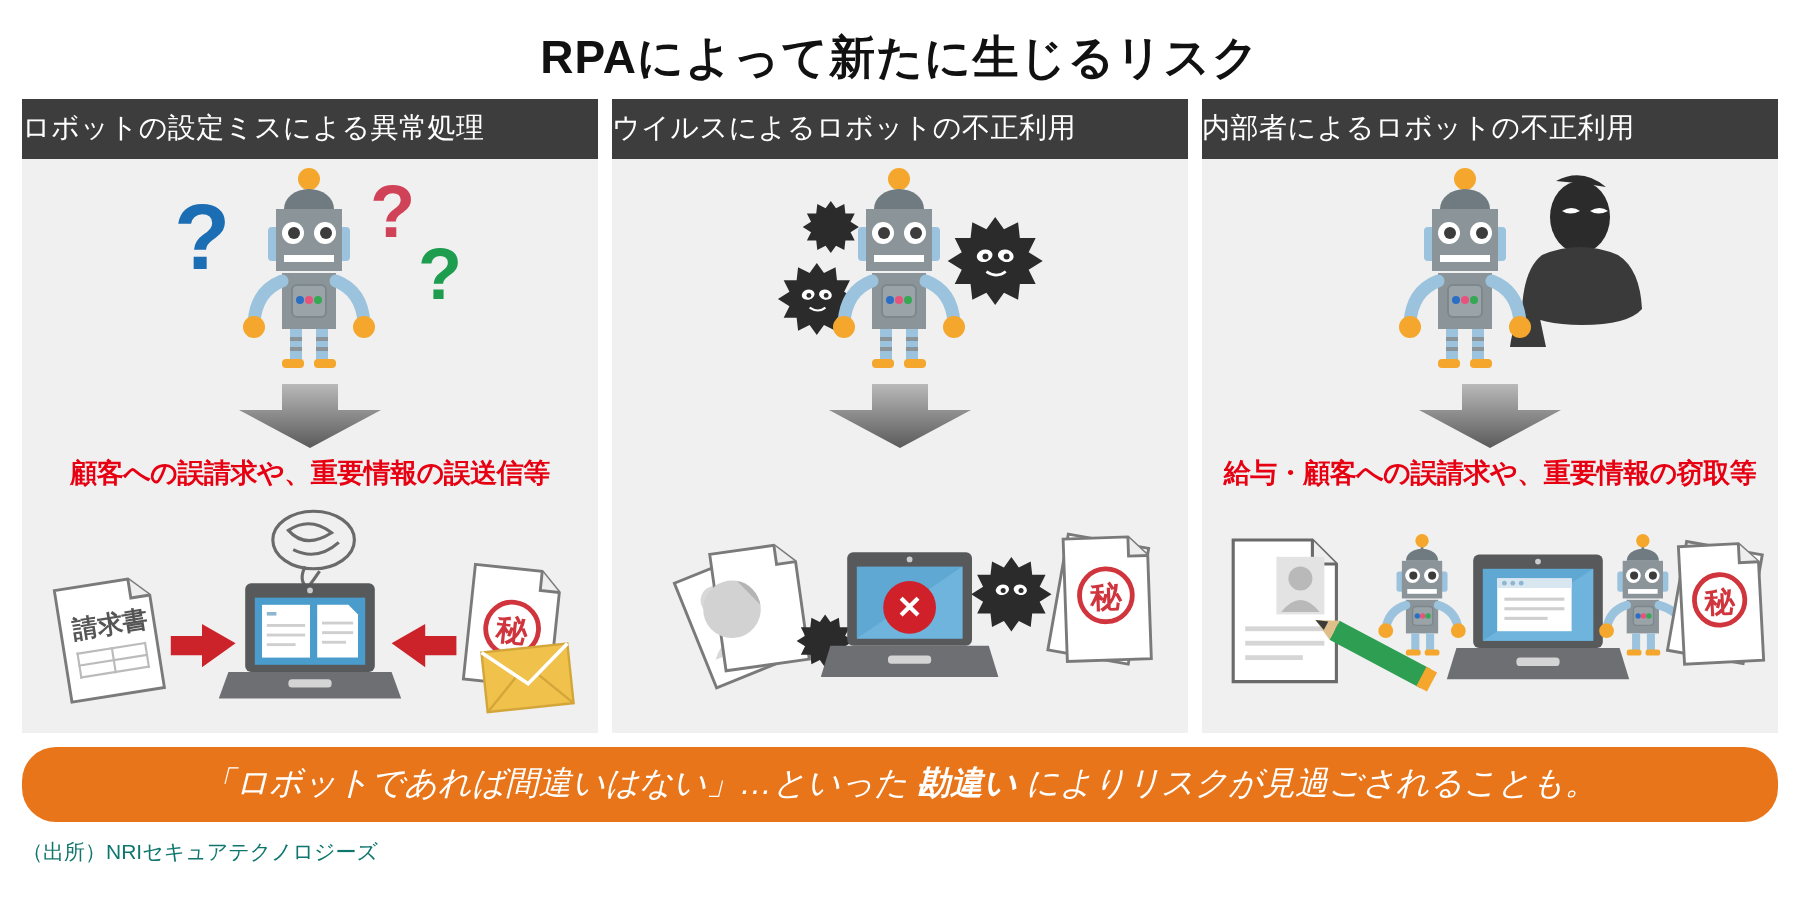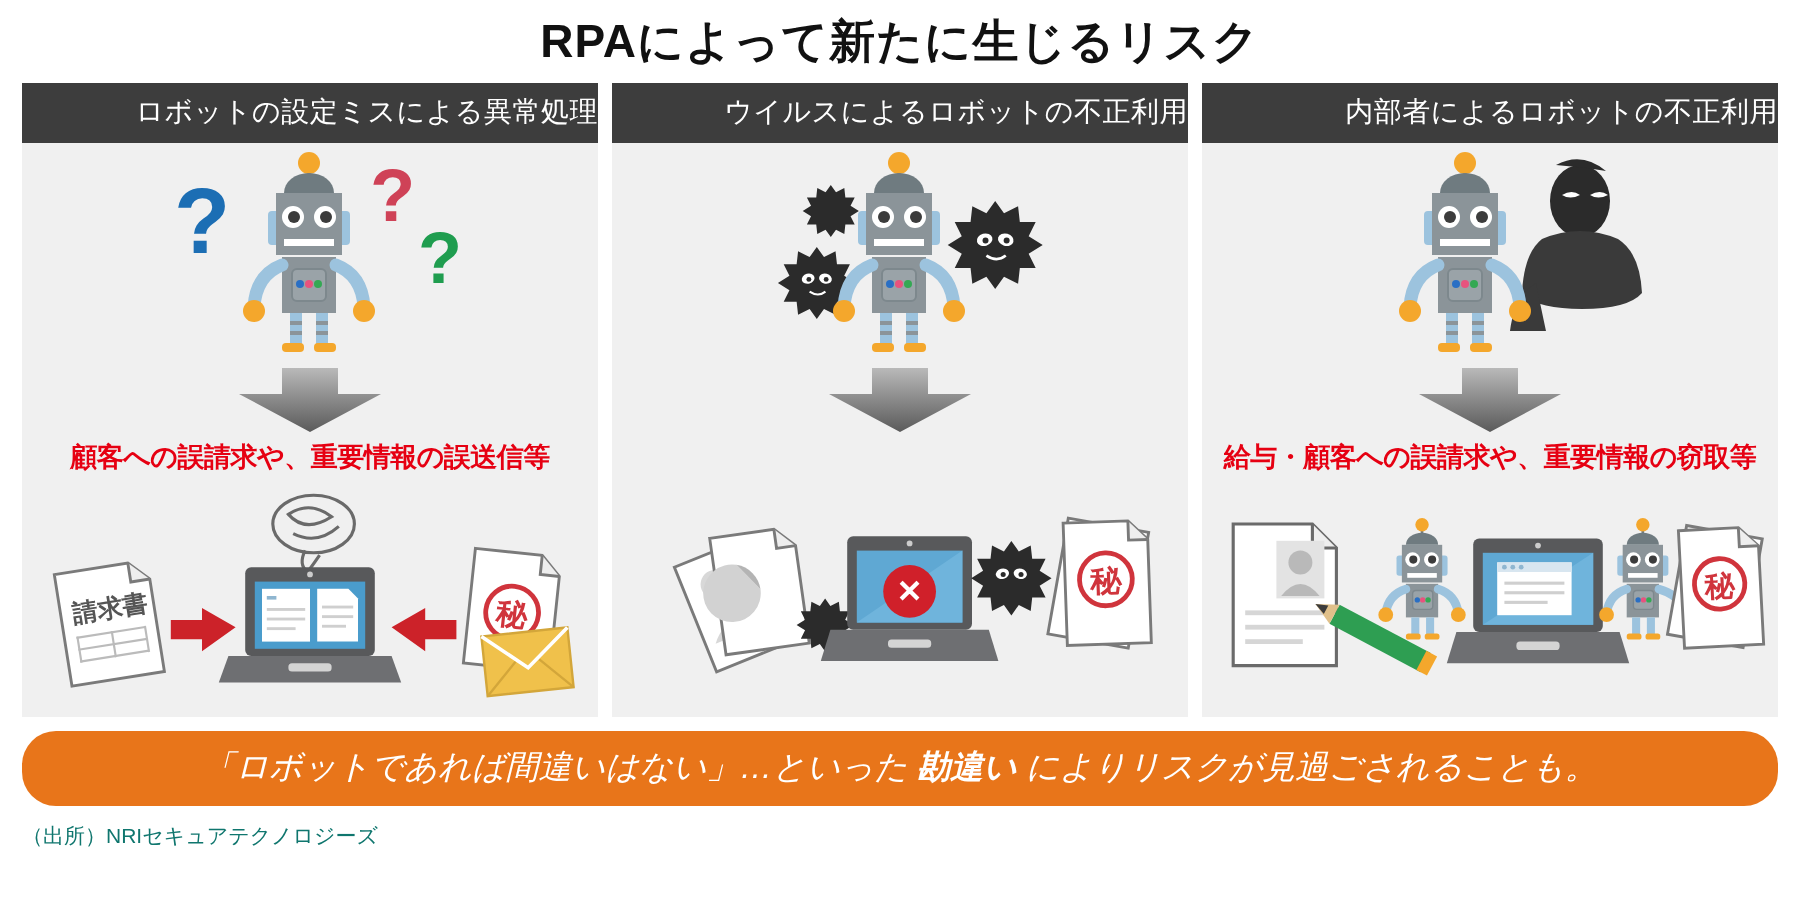--- a/index.html
+++ b/index.html
@@ -15,21 +15,21 @@
     overflow: hidden;
     position: relative;
   }
 
   
   .title {
     text-align: center;
     font-size: 46px;
     font-weight: bold;
     letter-spacing: 1px;
-    padding-top: 14px;
+    padding-top: 30px;
     color: #111111;
     line-height: 1.2;
   }
 
   
   .panels {
     display: flex;
     gap: 14px;
     padding: 14px 22px 0 22px;
     box-sizing: border-box;
@@ -39,21 +39,21 @@
     flex: 1 1 0;
     display: flex;
     flex-direction: column;
     min-width: 0;
   }
   .panel-header {
     background: #3d3d3d;
     color: #ffffff;
     font-size: 28px;
     padding: 10px 0 12px 0;
-    text-align: right;
+    text-align: left;
     letter-spacing: 0.5px;
     white-space: nowrap;
   }
   .panel-body {
     background: #f0f0f0;
     flex: 1 1 auto;
     position: relative;
     display: flex;
     flex-direction: column;
     align-items: center;

